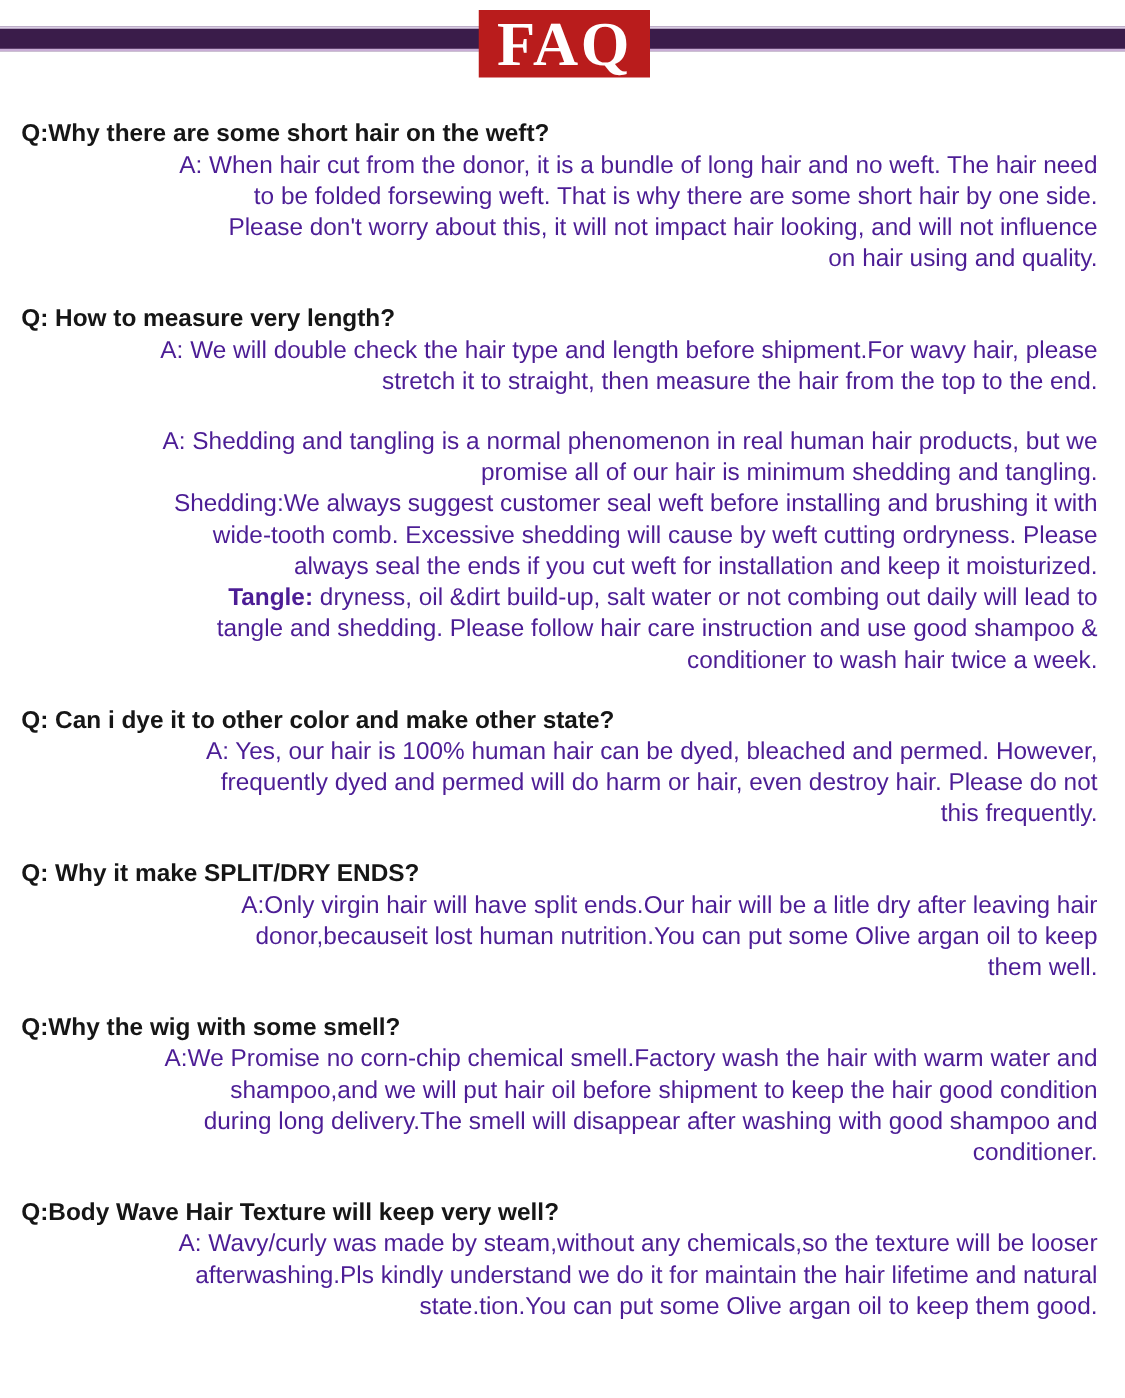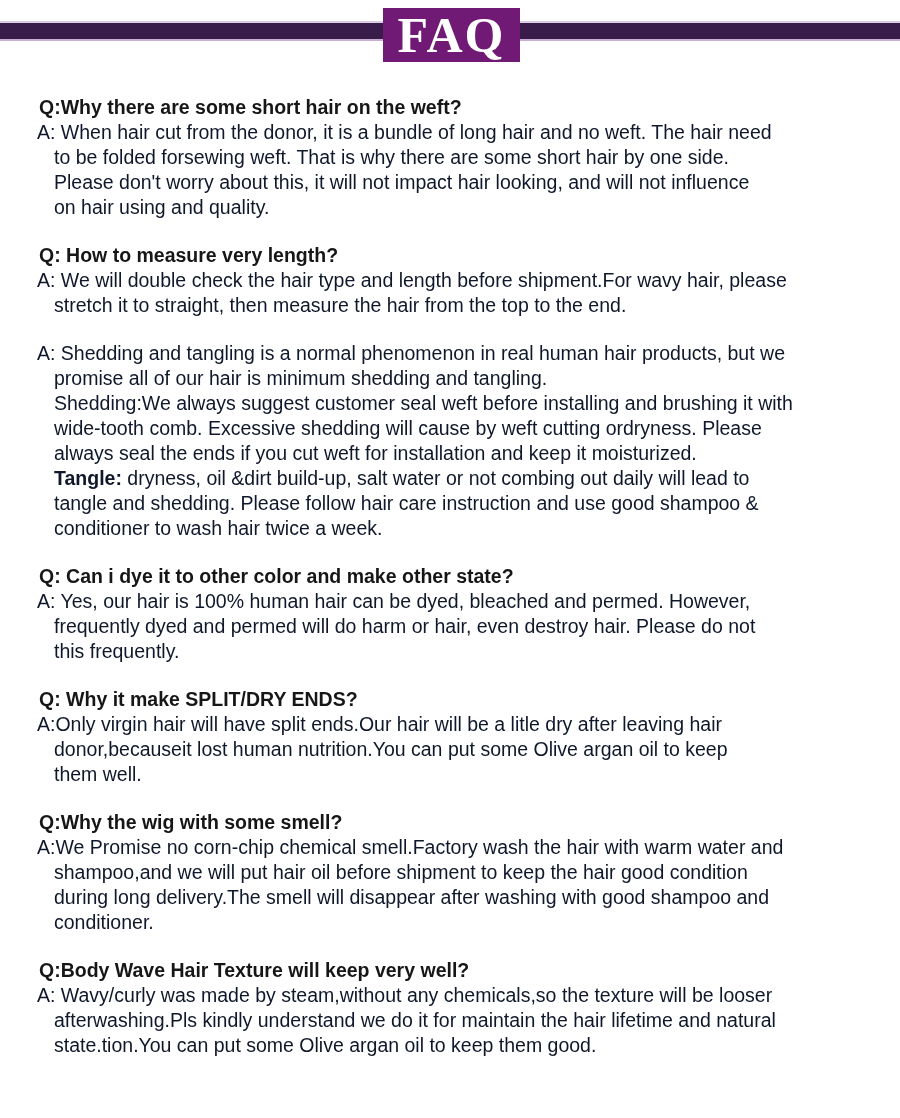--- a/index.html
+++ b/index.html
@@ -29,54 +29,55 @@
     border-top: 2px solid #d9cce4;
     border-bottom: 2px solid #c9aed6;
     box-sizing: border-box;
   }
   .faq-badge {
     position: absolute;
     left: 383px;
     top: 8px;
     width: 137px;
     height: 54px;
-    background: #701a75;
+    background: #b91c1c;
     display: flex;
     align-items: center;
     justify-content: center;
   }
   .faq-badge-text {
     font-family: "Liberation Serif", "DejaVu Serif", serif;
     font-weight: bold;
     font-size: 50px;
     line-height: 54px;
     letter-spacing: 2px;
     color: #ffffff;
   }
   
   .faq-content {
-    margin: 33px 22px 0 37px;
+    margin: 33px 22px 0 15px;
   }
   .faq-item {
     margin-bottom: 23px;
   }
   .faq-item .q {
     margin: 0 0 0 2px;
     font-size: 19.5px;
     line-height: 25px;
     font-weight: bold;
     color: #161616;
   }
   .faq-item .a {
     margin: 0;
     font-size: 19.5px;
     line-height: 25px;
     padding-left: 17px;
     text-indent: -17px;
-    color: #0f172a;
+    color: #4c1d95;
+    text-align: right;
   }
   .faq-item .a b {
     font-weight: bold;
   }
 </style>
 </head>
 <body>
 
 <header class="faq-header">
   <div class="faq-bar"></div>

